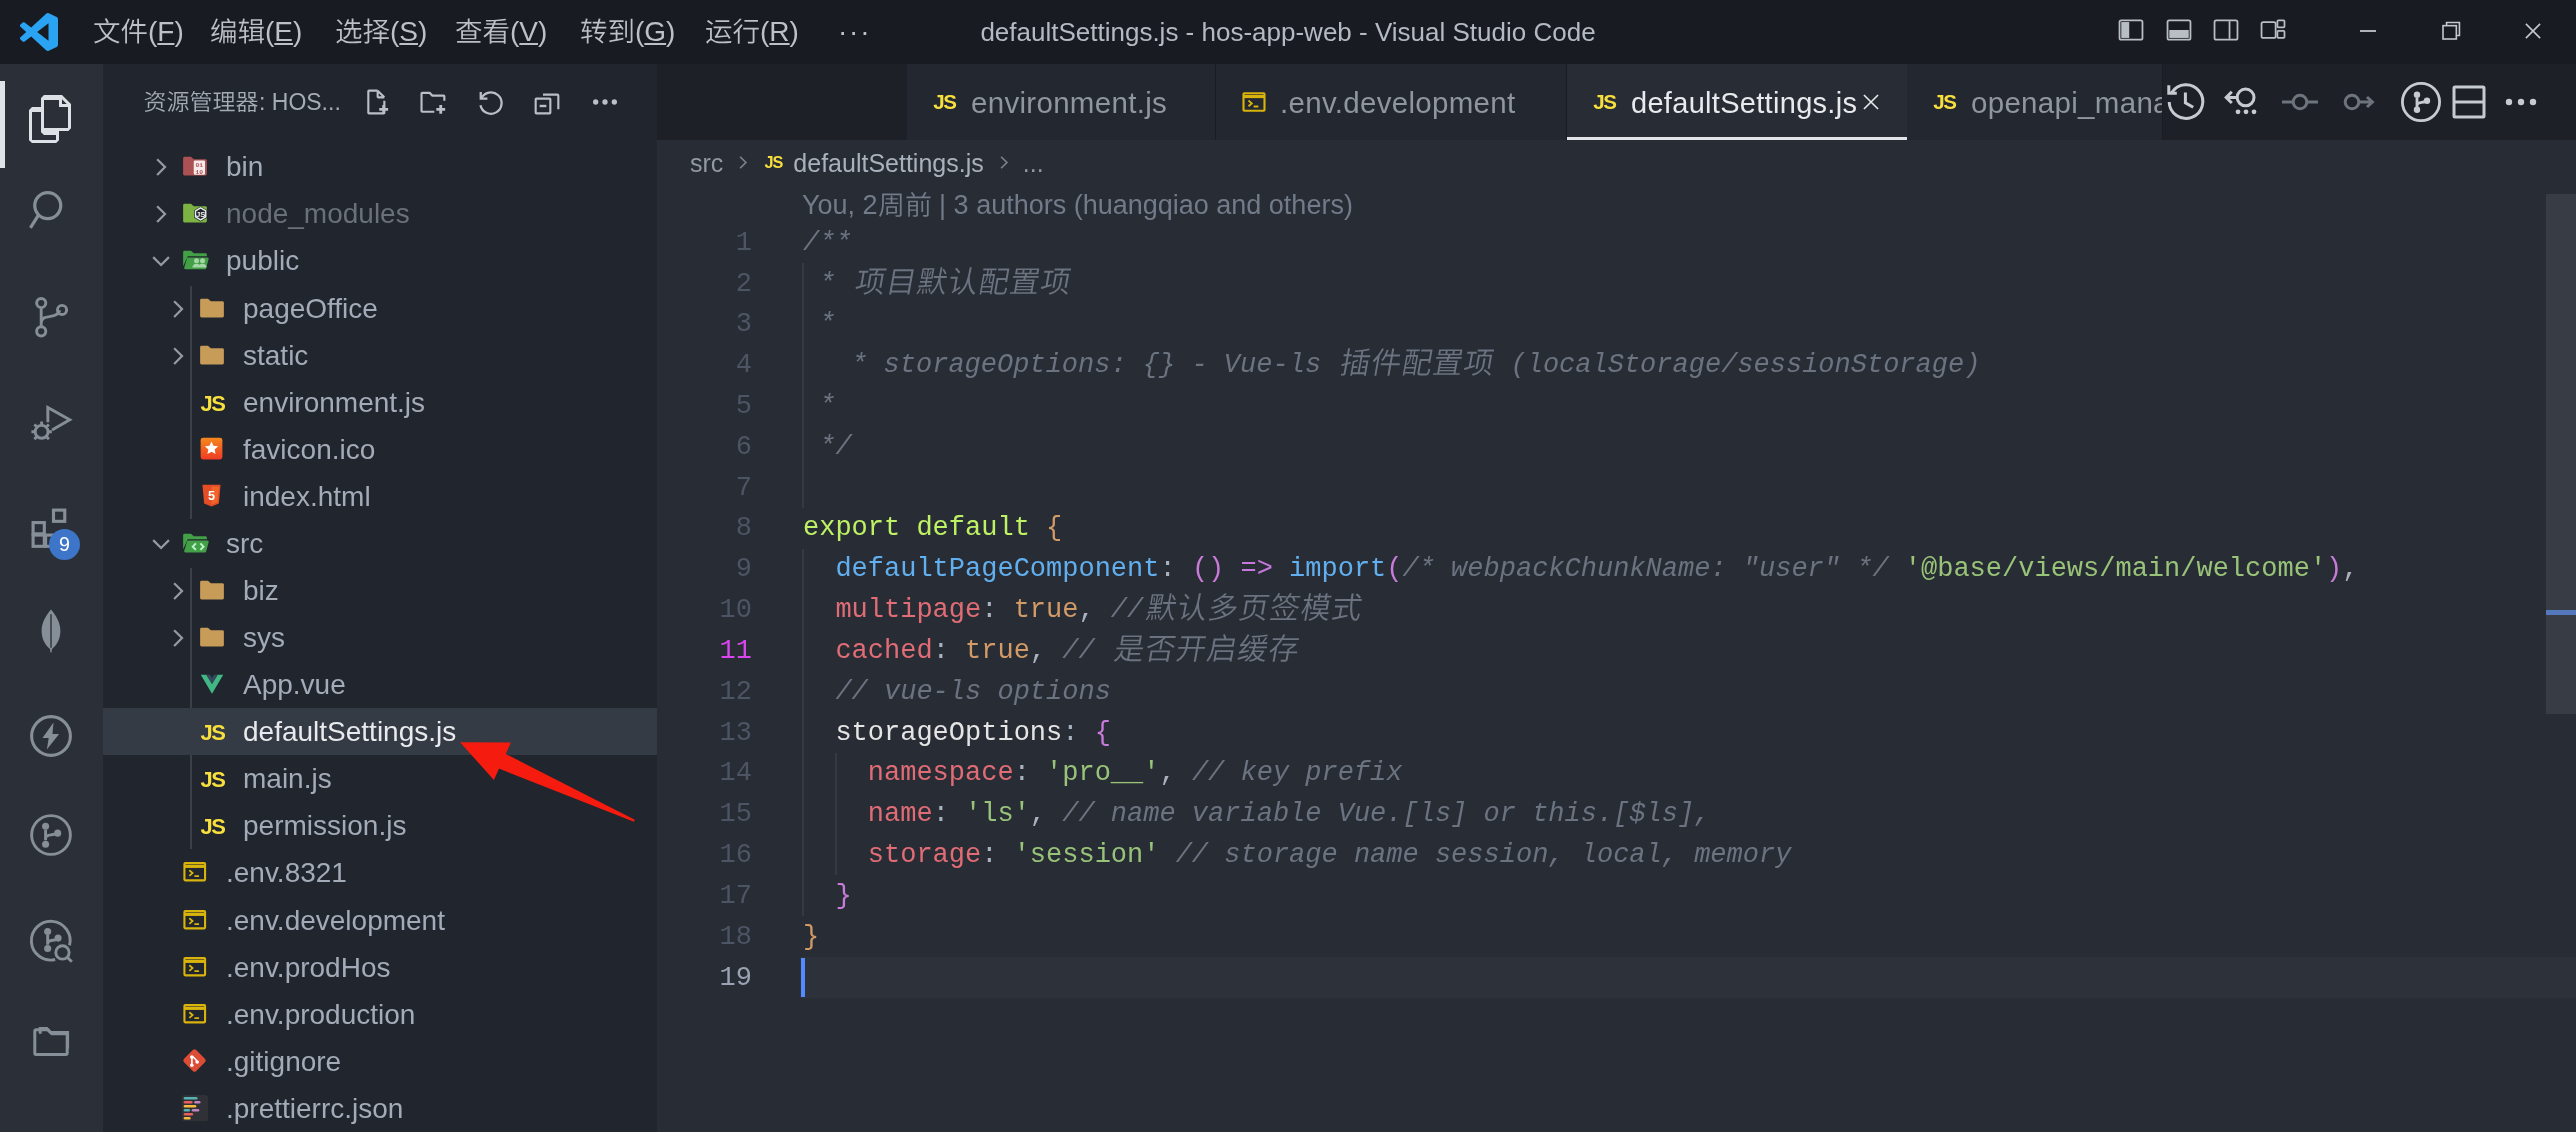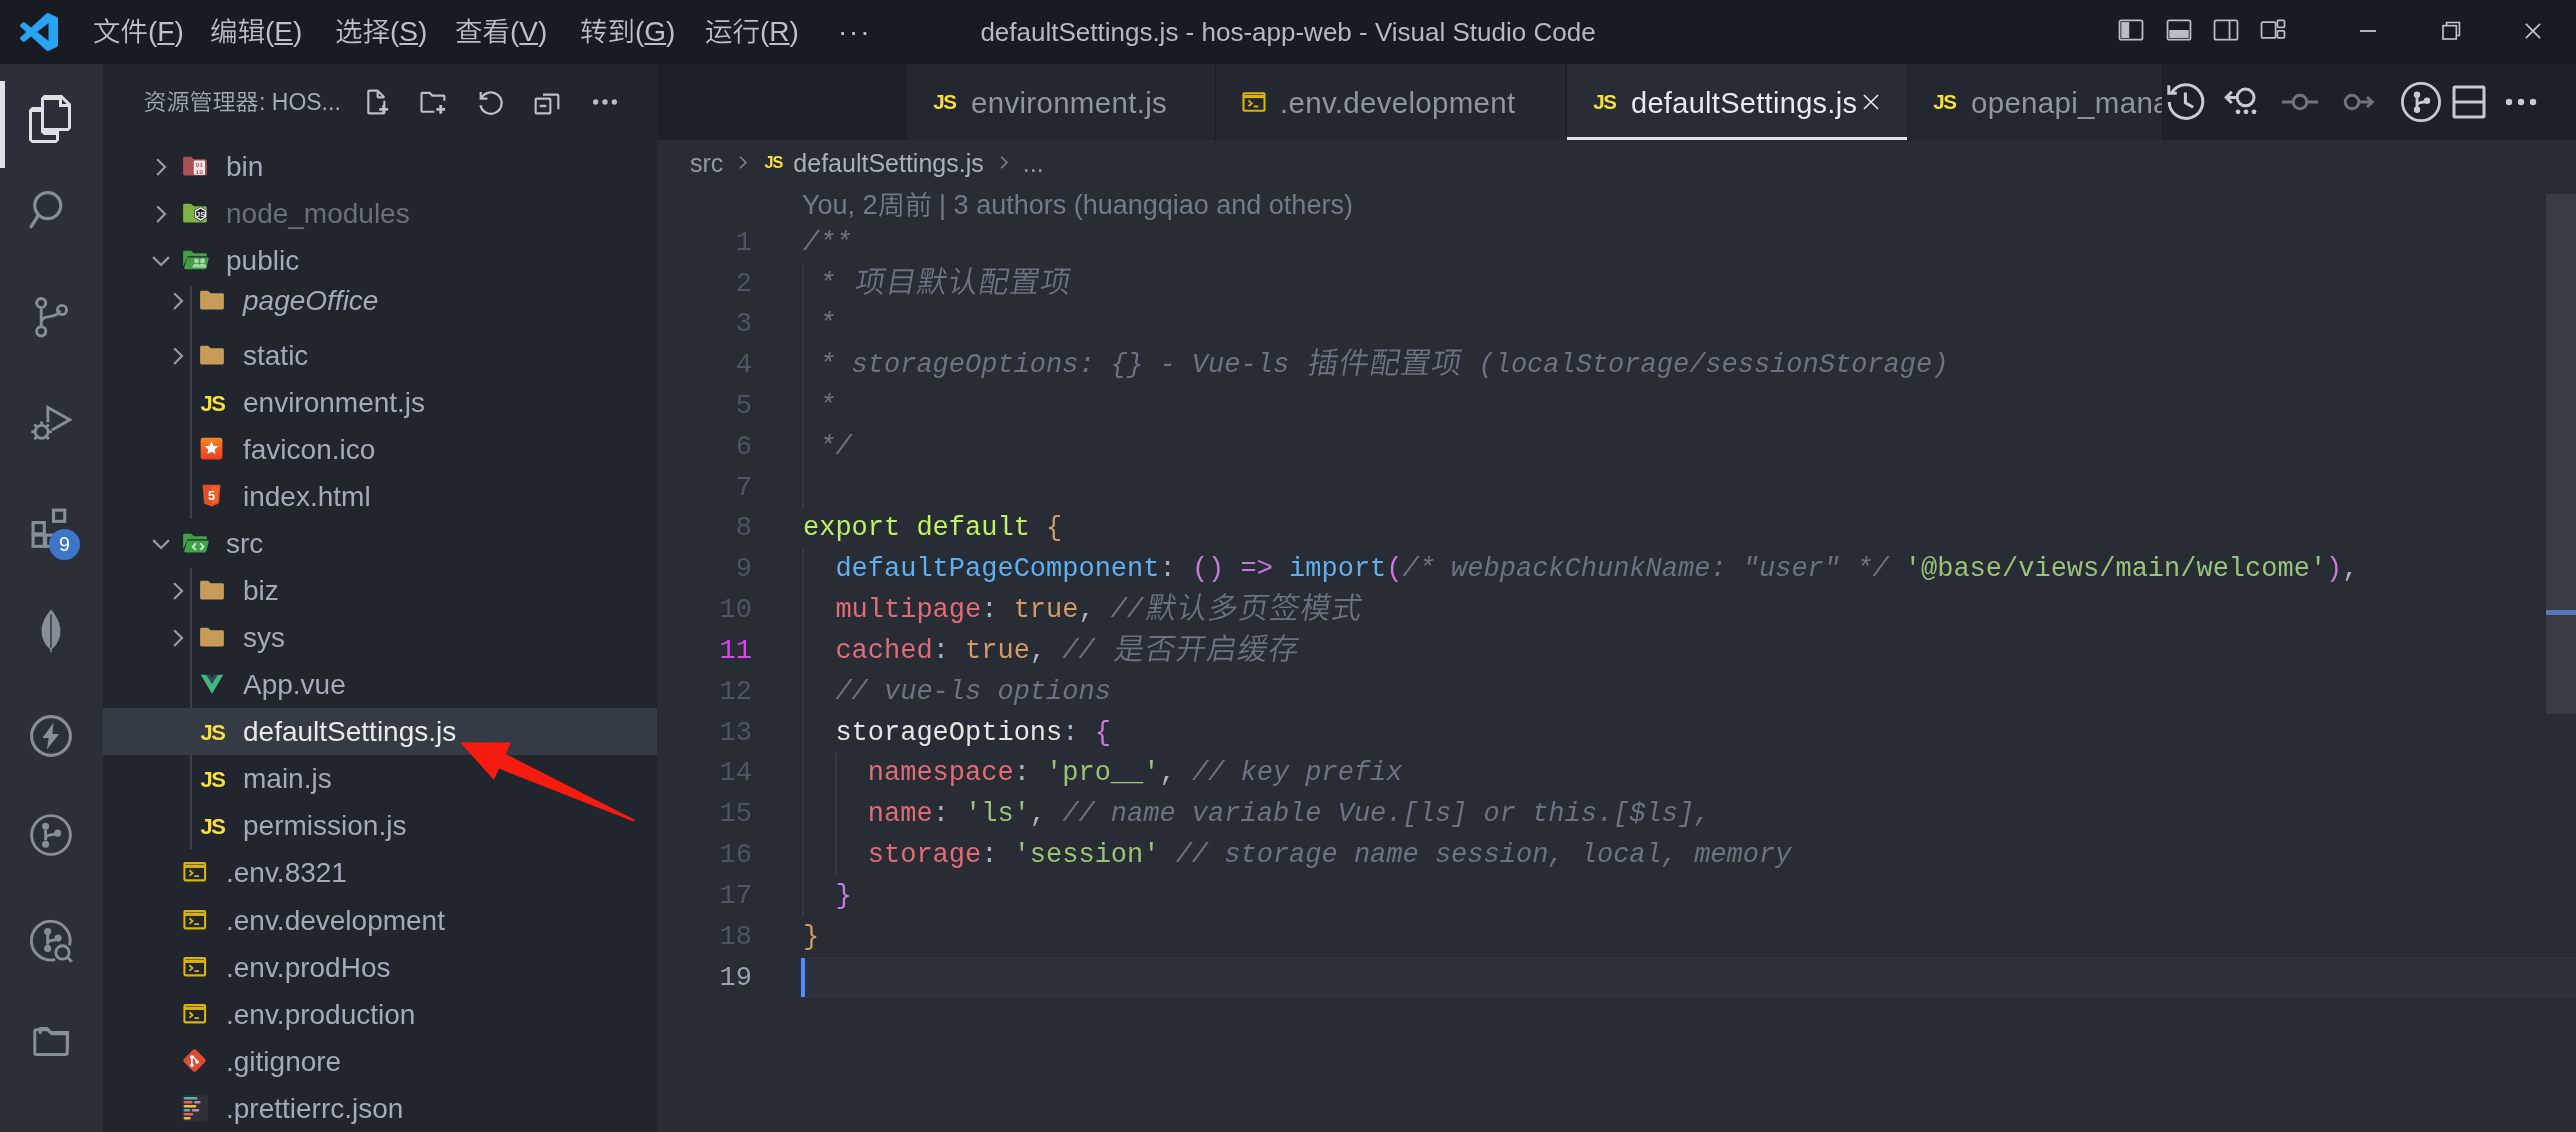--- a/index.html
+++ b/index.html
@@ -256,21 +256,21 @@
         </svg></div>
       <div style="position:absolute;left:77px;top:8px"><svg width="30" height="30" viewBox="0 0 24 24">
           <path fill="#43a047" d="M2.5 5.6c0-.6.5-1.1 1.1-1.1h5.2l2.2 2.1h9.4c.6 0 1.1.5 1.1 1.1v1.2H6.2L2.5 17z"></path>
           <path fill="#43a047" d="M6.6 9.9h15.3c.7 0 1.2.7 1 1.4l-2 7.4c-.1.5-.6.8-1 .8H4.4c-.7 0-1.2-.7-1-1.4l2.2-7.4c.1-.5.5-.8 1-.8z"></path>
           <circle cx="13.2" cy="12.6" r="2" fill="#a5d6a7"></circle>
           <circle cx="18" cy="12.6" r="2" fill="#a5d6a7"></circle>
           <path fill="#a5d6a7" d="M9.9 18.6c0-1.8 1.5-3 3.3-3s3.3 1.2 3.3 3zM14.7 18.6c0-1.8 1.5-3 3.3-3s3.3 1.2 3.3 3z" transform="translate(0,-.6)"></path>
         </svg></div>
       <div class="tlabel" style="left:123px;color:#a3abb8">public</div>
     </div>
-<div class="trow" style="top:213px;font-style:italic;">
+<div class="trow" style="top:221px;">
       <div style="position:absolute;left:61px;top:10px;color:#939aa4"><svg width="27" height="27" viewBox="0 0 24 24" fill="none" stroke="currentColor" stroke-width="2">
           <path d="M9 5.5 16 12.5 9 19.5"></path>
         </svg></div>
       <div style="position:absolute;left:94px;top:8px"><svg width="30" height="30" viewBox="0 0 24 24">
           <path fill="#c79b58" d="M2.5 5.6c0-.6.5-1.1 1.1-1.1h5.2l2.2 2.1h9.4c.6 0 1.1.5 1.1 1.1v10.7c0 .6-.5 1.1-1.1 1.1H3.6c-.6 0-1.1-.5-1.1-1.1z"></path>
         </svg></div>
       <div class="tlabel" style="left:140px;color:#a3abb8">pageOffice</div>
     </div>
 <div class="trow" style="top:268px;">
       <div style="position:absolute;left:61px;top:10px;color:#939aa4"><svg width="27" height="27" viewBox="0 0 24 24" fill="none" stroke="currentColor" stroke-width="2">
@@ -539,21 +539,21 @@
               <use href="#u9879" x="6191"></use>
             </g>
           </svg></span>
       </div>
 <div class="cl" style="top:304px">
         <span class="ln" style="color:#4d5464">3</span>
         <span class="ct"><span style="color:#6b7380;font-style:italic;"> *</span></span>
       </div>
 <div class="cl" style="top:345px">
         <span class="ln" style="color:#4d5464">4</span>
-        <span class="ct"><span style="color:#6b7380;font-style:italic;"> * storageOptions: {} - Vue-ls </span><svg class="cjk" style="width:157px;height:30px;vertical-align:-4.5px;fill:#6b7380;" viewBox="0 0 5147 1000">
+        <span class="ct"><span style="color:#6b7380;font-style:italic;margin-left:32px;"> * storageOptions: {} - Vue-ls </span><svg class="cjk" style="width:157px;height:30px;vertical-align:-4.5px;fill:#6b7380;" viewBox="0 0 5147 1000">
             <g transform="translate(155,0) skewX(-10)">
               <use href="#u63d2" x="15"></use>
               <use href="#u4ef6" x="1044"></use>
               <use href="#u914d" x="2074"></use>
               <use href="#u7f6e" x="3103"></use>
               <use href="#u9879" x="4132"></use>
             </g>
           </svg><span style="color:#6b7380;font-style:italic;"> (localStorage/sessionStorage)</span></span>
       </div>
 <div class="cl" style="top:386px">

